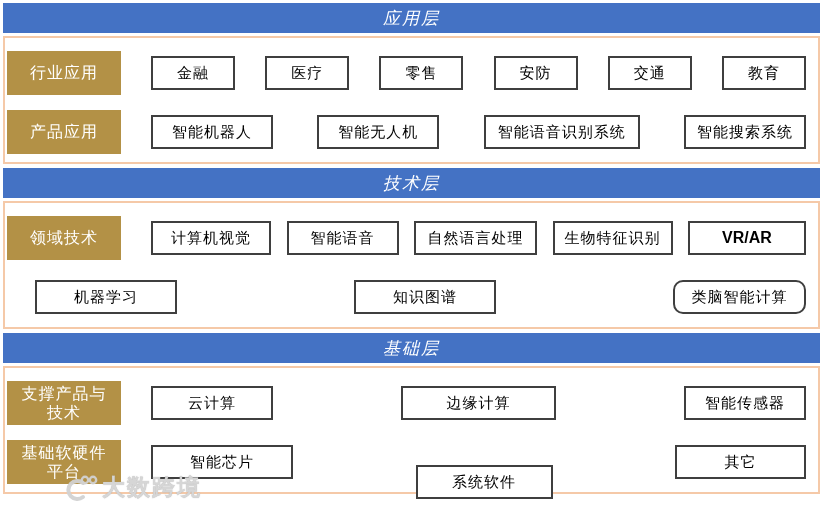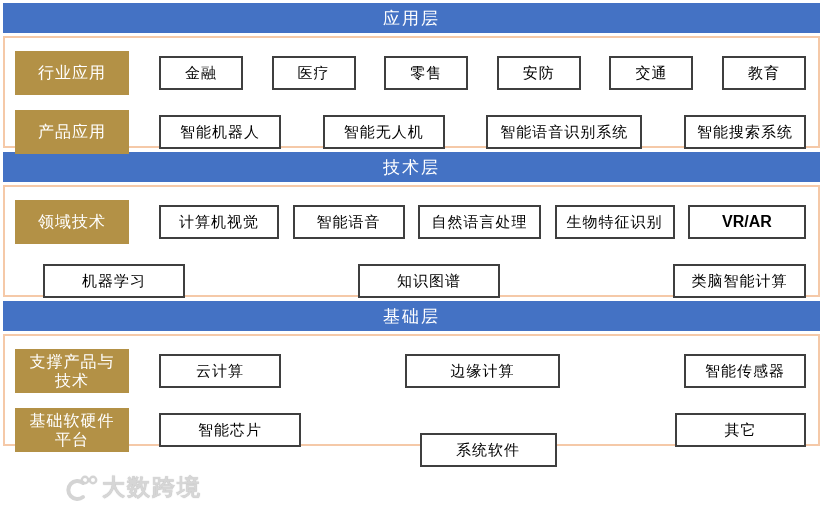--- a/index.html
+++ b/index.html
@@ -19,26 +19,27 @@
     padding:3px 7px 0 3px;
   }
   .layer-header{
     height:30px;
     background:var(--blue);
     color:#ffffff;
     display:flex;align-items:center;justify-content:center;
     font-size:17px;
     letter-spacing:2px;
     margin-bottom:3px;
+    font-style:italic;
   }
   .layer-panel{
-    height:112px;
+    height:128px;
     border:2px solid var(--salmon);
     background:#ffffff;
-    padding:13px 12px 0 8px;
+    padding:13px 12px 0 0;
     margin-bottom:4px;
   }
   .cat-row{
     display:flex;align-items:center;
     height:44px;
     margin-bottom:15px;
   }
   .cat-label{
     flex:none;
     width:114px;height:44px;
@@ -124,21 +125,21 @@
           <div class="item-box" style="width: 112px;">智能语音</div>
           <div class="item-box" style="width: 123px;">自然语言处理</div>
           <div class="item-box" style="width: 120px;">生物特征识别</div>
           <div class="item-box latin" style="width: 118px;">VR/AR</div>
         </div>
       </div>
       <div class="cat-row">
         <div class="boxes">
           <div class="item-box" style="width: 142px;">机器学习</div>
           <div class="item-box" style="width: 142px;">知识图谱</div>
-          <div class="item-box" style="width: 133px;">类脑智能计算</div>
+          <div class="item-box" style="width: 133px; border-radius: 10px;">类脑智能计算</div>
         </div>
       </div>
     </div>
     <div class="layer-header">基础层</div>
     <div class="layer-panel">
       <div class="cat-row">
         <div class="cat-label">支撑产品与
 技术</div>
         <div class="boxes">
           <div class="item-box" style="width: 122px;">云计算</div>

